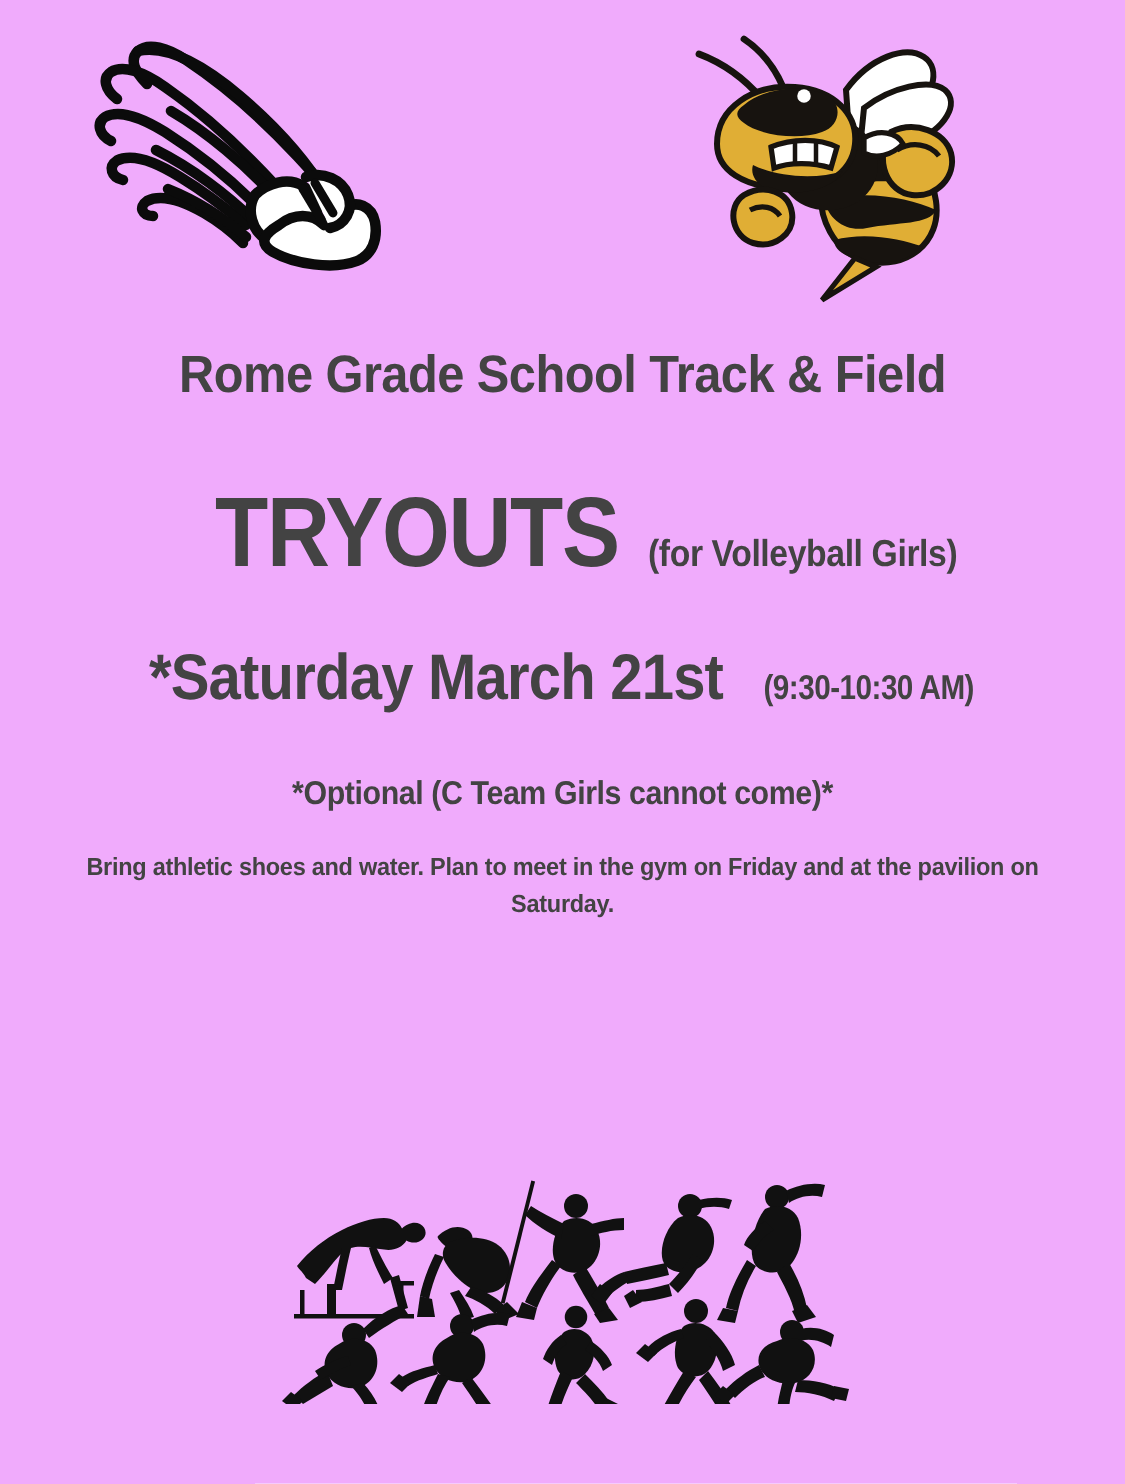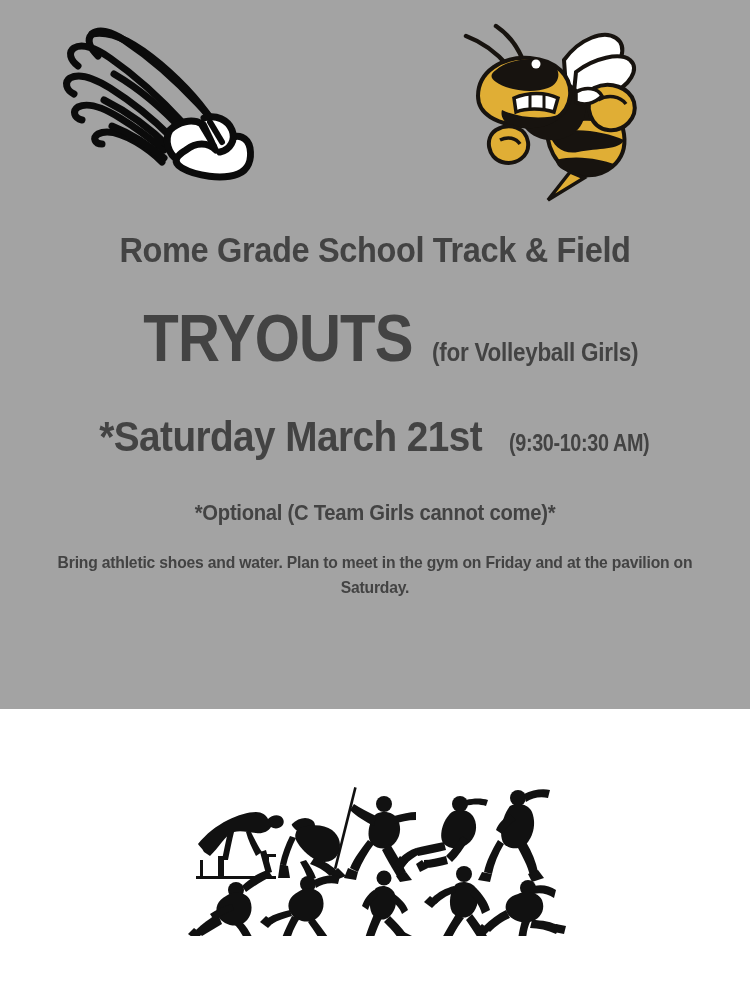--- a/index.html
+++ b/index.html
@@ -10,22 +10,22 @@
     width: 750px;
     height: 989px;
     background: #ffffff;
     font-family: "Liberation Sans", sans-serif;
     overflow: hidden;
     position: relative;
   }
   .flyer {
     position: relative;
     width: 750px;
-    height: 709px;
-    background: #a3a3a3;
+    height: 989px;
+    background: #f0abfc;
   }
 
   
   .logo-row {
     position: absolute;
     top: 0;
     left: 0;
     width: 750px;
     height: 210px;
   }
@@ -66,21 +66,21 @@
     font-size: 35px;
     font-weight: bold;
     letter-spacing: -0.4px;
     line-height: 1.05;
     transform: scaleX(0.93);
     transform-origin: center;
     margin: 0;
   }
 
   .tryouts-line {
-    margin-top: 36px;
+    margin-top: 52px;
     line-height: 1;
     padding-left: 36px;
   }
   .tryouts-main {
     font-size: 66px;
     font-weight: bold;
     letter-spacing: -1px;
     transform: scaleX(0.88);
     transform-origin: center;
     display: inline-block;

